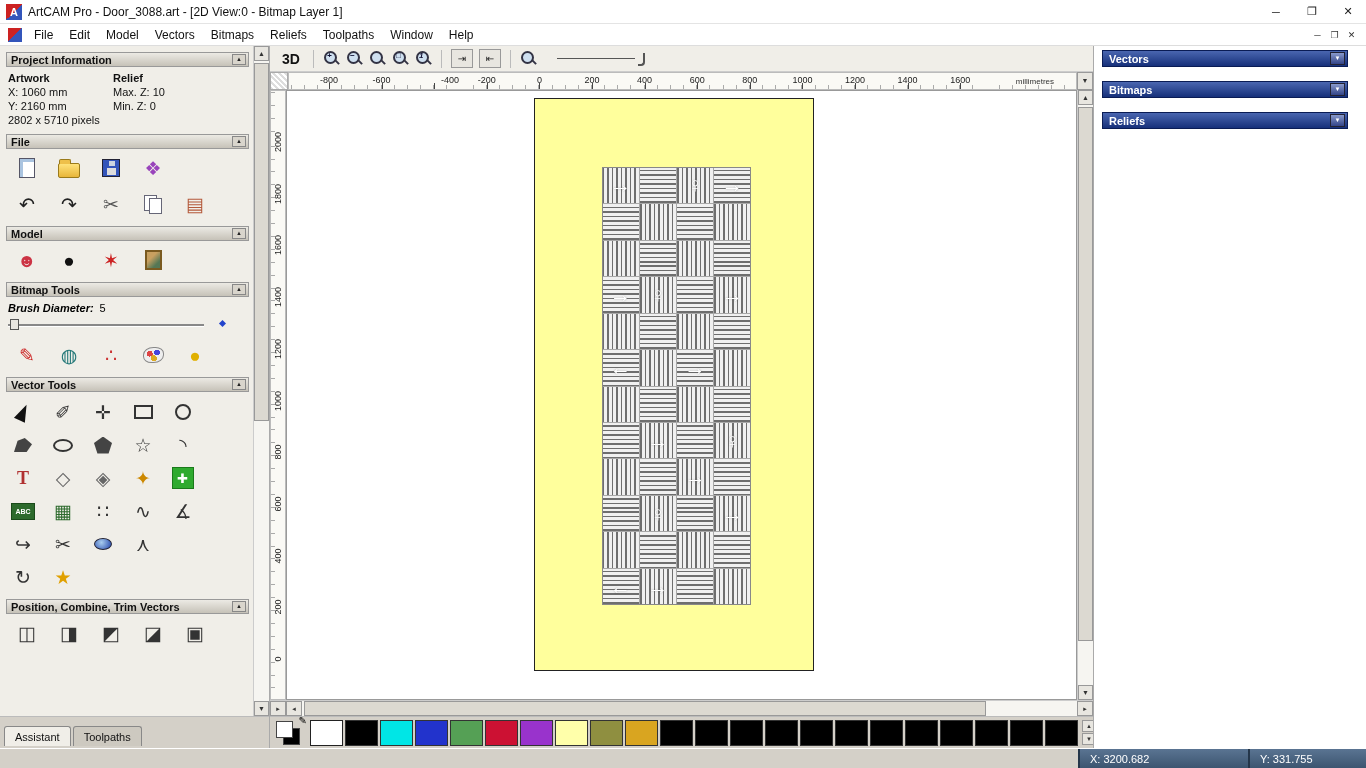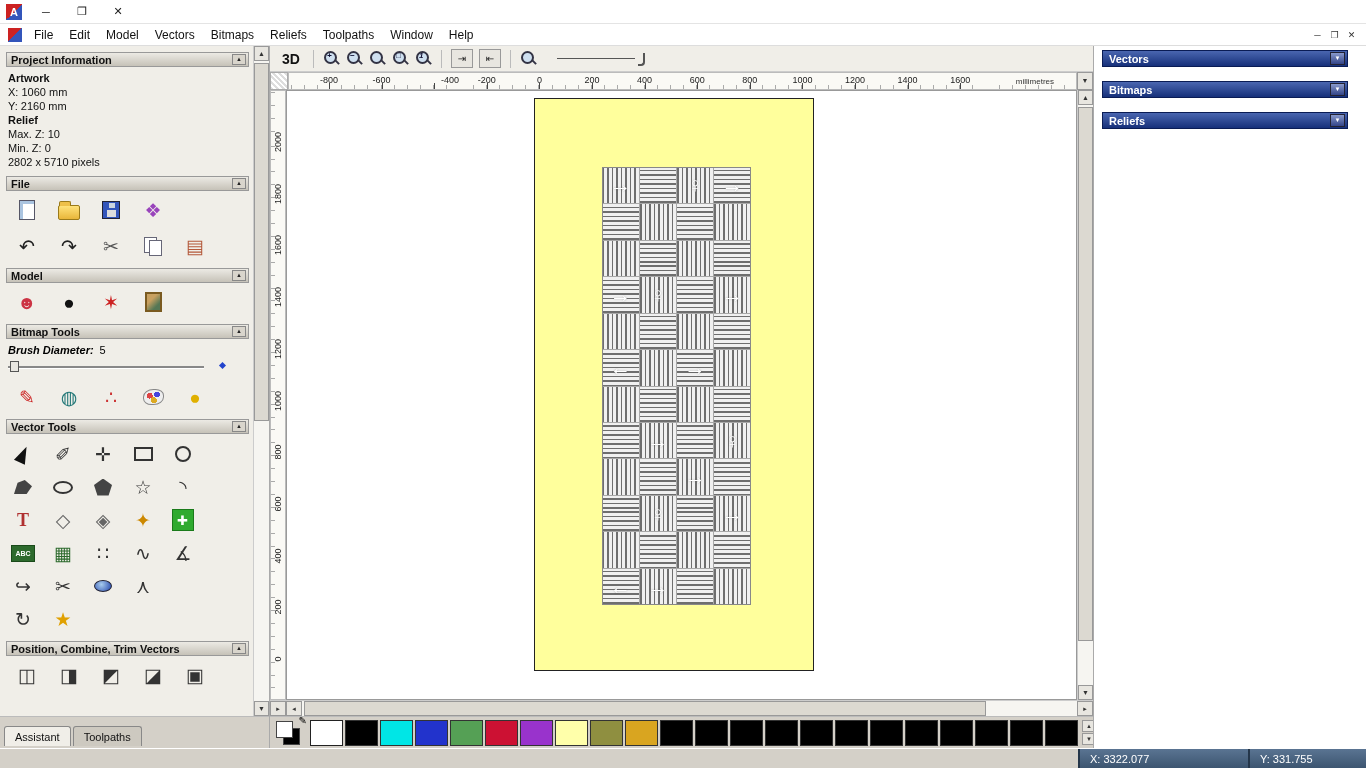--- a/index.html
+++ b/index.html
@@ -24,21 +24,21 @@
   
   .content{flex:1;display:flex;min-height:0;}
 
   
   .left-col{width:270px;display:flex;flex-direction:column;background:#f0eee8;border-right:1px solid #aaa;}
   .left-main{flex:1;display:flex;min-height:0;}
   .left-panel{flex:1;overflow:hidden;padding:1px 4px 0 6px;}
   .section-header{height:15px;background:linear-gradient(#eceae4,#c6c2b8);border:1px solid #999;display:flex;align-items:center;justify-content:space-between;padding:0 2px 0 4px;font-size:11px;font-weight:bold;margin-top:5px;color:#111;}
   .collapse-btn{width:14px;height:11px;background:#d9d5cc;border:1px solid #888;font-size:6px;line-height:9px;text-align:center;color:#222;}
   .pi-block{font-size:11px;padding:4px 0 2px 2px;color:#111;}
-  .pi-cols{display:flex;flex-direction:column;}
+  .pi-cols{display:flex;}
   .pi-col1{width:105px;}
   .pi-head{font-weight:bold;}
   .pi-block div{line-height:14px;}
   .tool-row{display:flex;gap:16px;padding:6px 2px 4px 8px;align-items:center;min-height:32px;}
   .tool-icon{width:26px;height:26px;display:flex;align-items:center;justify-content:center;font-size:19px;}
   .tool-icon span{line-height:1;}
   .vt-grid{display:grid;grid-template-columns:repeat(5,40px);row-gap:7px;padding:7px 0 4px 4px;}
   .pos-row2-clip{height:13px;overflow:hidden;}
 
   
@@ -155,20 +155,21 @@
   .status-x{width:170px;}
   .status-y{width:118px;}
 </style>
 </head>
 <body>
 
 <div class="window">
 
   <div class="titlebar">
     <div class="app-icon">A</div>
+    <div class="title-text">ArtCAM Pro - Door_3088.art - [2D View:0 - Bitmap Layer 1]</div>
     <div class="win-btn">─</div>
     <div class="win-btn">❐</div>
     <div class="win-btn">✕</div>
   </div>
 
   <div class="menubar">
     <div class="mdi-icon"></div>
     <div id="menubar-items">
         <div class="menu-item">File</div>
         <div class="menu-item">Edit</div>
@@ -654,17 +655,17 @@
             <span>Reliefs</span>
             <div class="rp-dd">▼</div>
           </div>
         </div>
     </div>
 
   </div>
 
   <div class="statusbar">
     <div class="status-fill"></div>
-    <div class="status-x">X: 3322.077</div>
+    <div class="status-x">X: 3200.682</div>
     <div class="status-y">Y: 331.755</div>
   </div>
 
 </div>
 
 </body></html>

